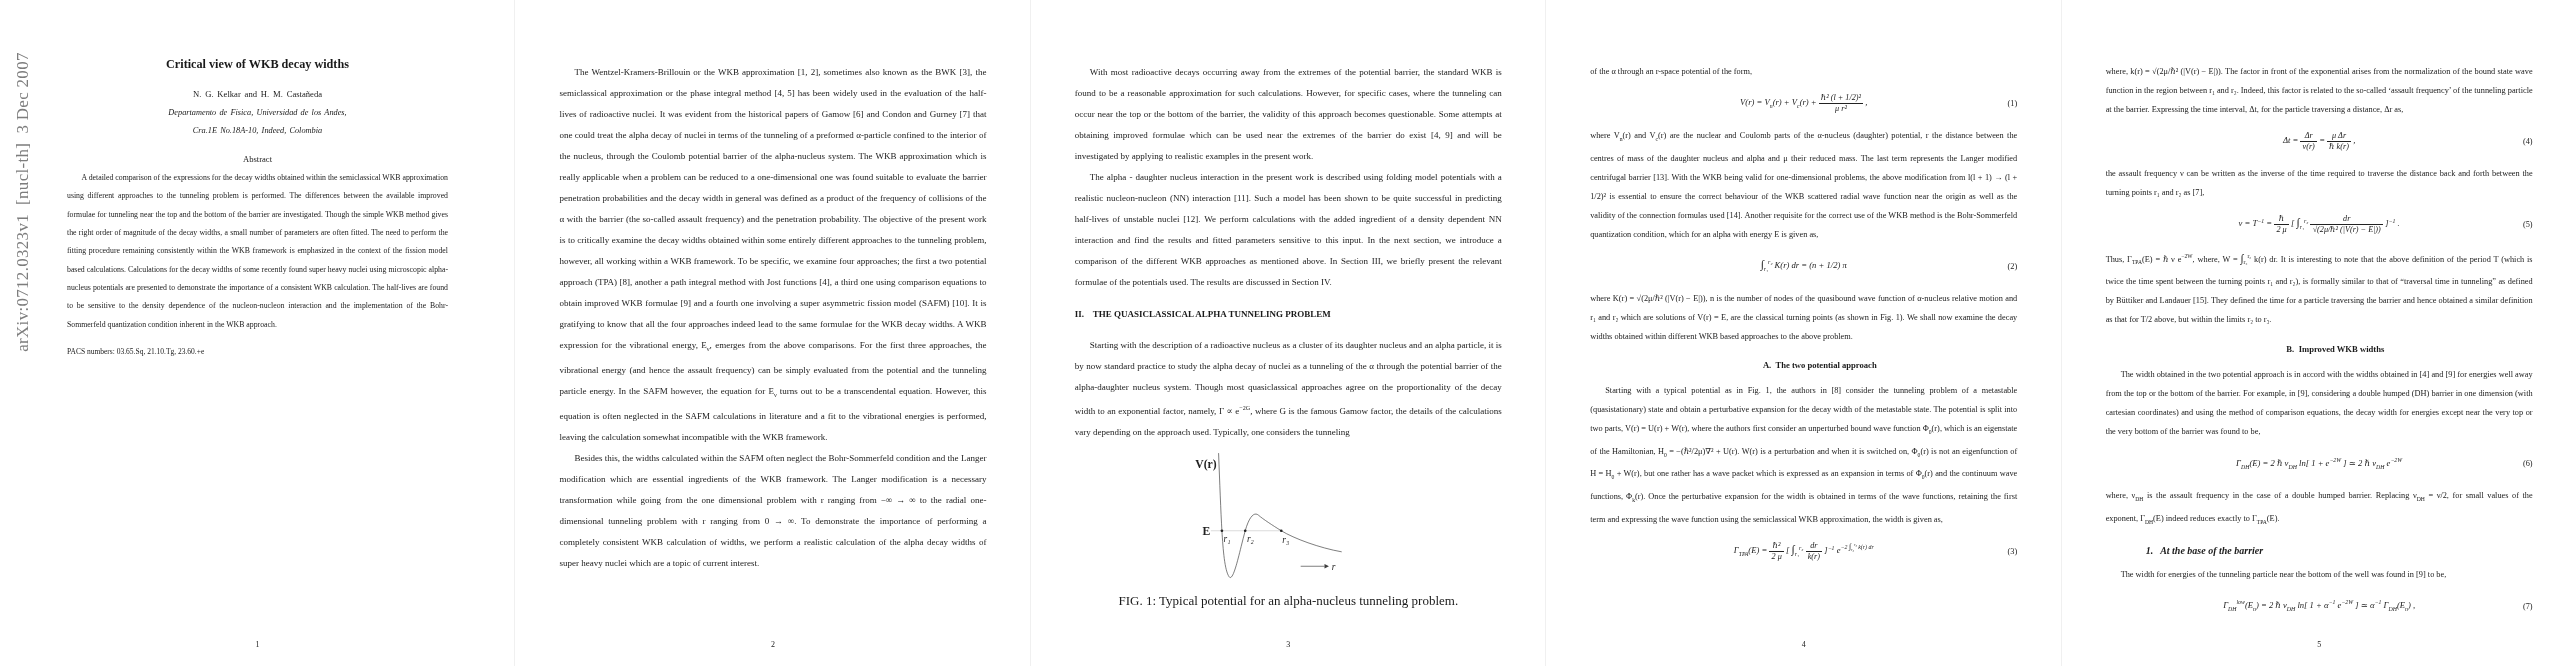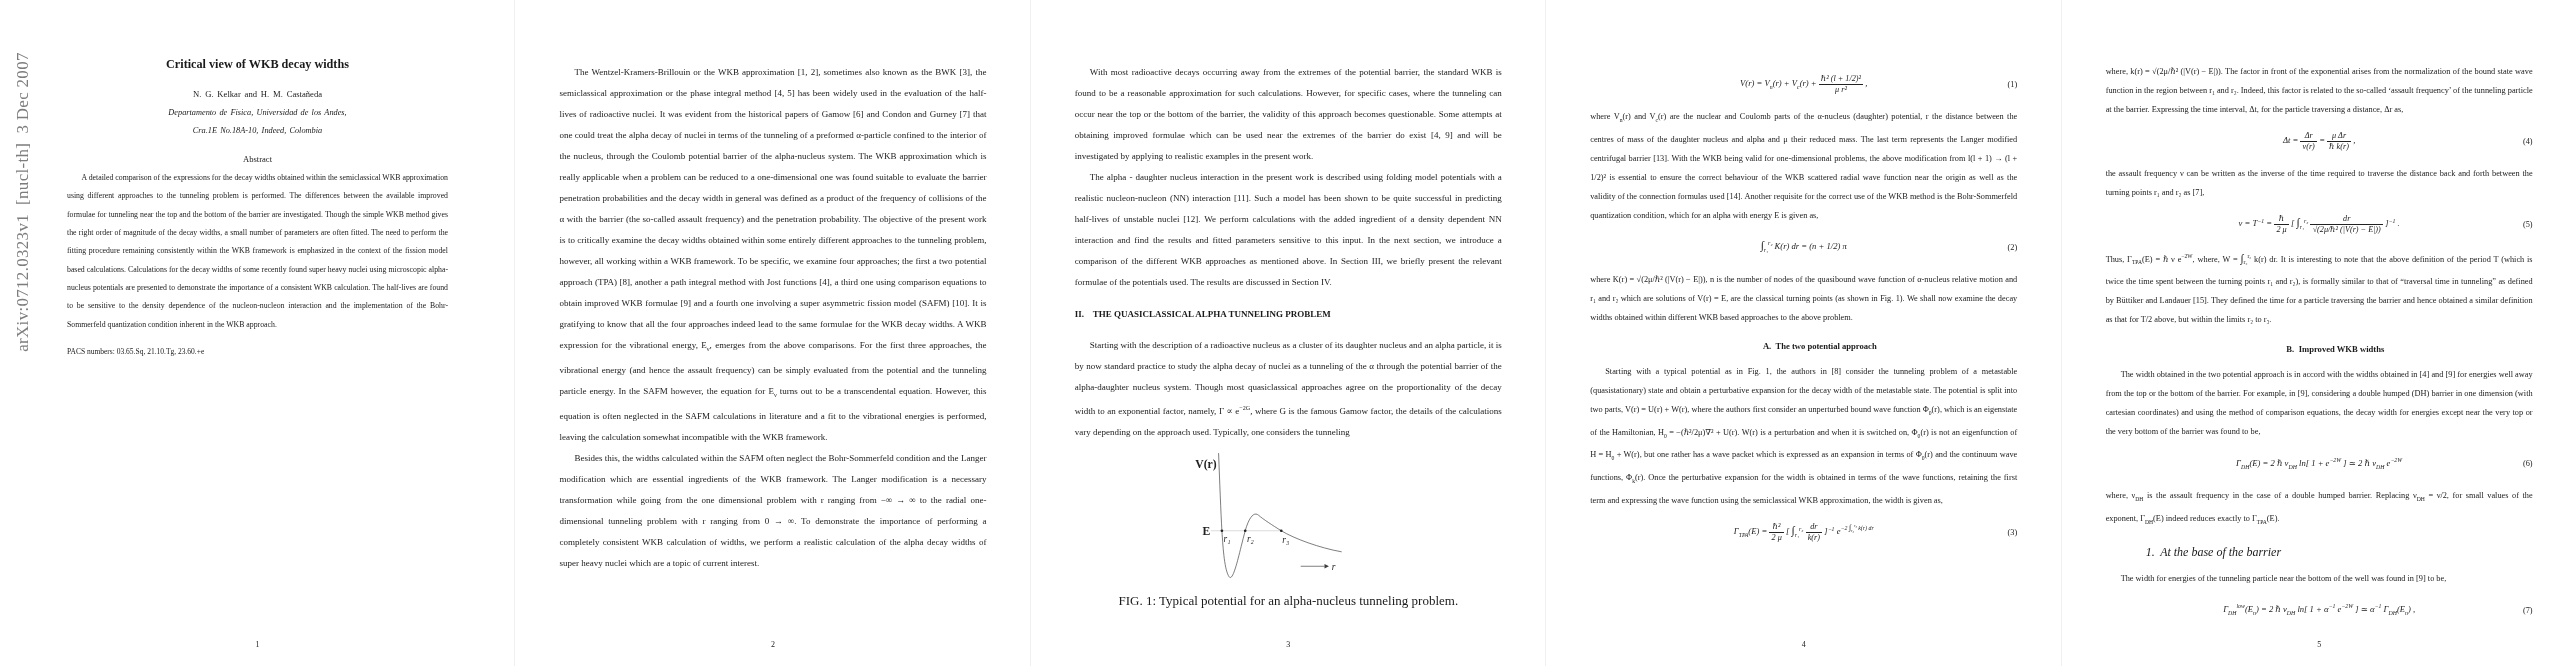--- a/index.html
+++ b/index.html
@@ -25,21 +25,21 @@
   
   .page-body{padding:62px 44px 0;}
   .par{margin:0;text-align:justify;text-indent:15px;}
   .par.flush{text-indent:0;}
   .regular .par, .regular .sec{font-size:9px;line-height:21px;}
   .dense .par{font-size:8.3px;line-height:19px;}
   .sec{margin:11px 0 10px;font-weight:bold;font-size:9px;}
   .sec .kick{display:inline-block;min-width:18px;}
   .subsec{margin:14.5px 0 11px 28px;font-weight:bold;font-size:8.6px;text-align:center;}
   .subsec .kick{display:inline-block;min-width:16.7px;}
-  .subsub{margin:13.3px 0 9px 40px;font-style:italic;font-size:12px;}
+  .subsub{margin:13.3px 0 9px 40px;font-style:italic;font-size:10px;font-weight:bold;}
   .subsub .kick{display:inline-block;min-width:14.5px;}
   .pagenum{position:absolute;bottom:18px;left:0;right:0;text-align:center;font-size:8px;}
 
   
   .eq{display:flex;align-items:center;margin:9px 0;min-height:27px;}
   .eq .eqspace{width:25.6px;flex:0 0 auto;}
   .eq .eqbody{flex:1;text-align:center;font-size:8.6px;font-style:italic;line-height:1.5;}
   .eq .eqnum{width:25.6px;flex:0 0 auto;text-align:right;font-style:normal;font-size:8.3px;}
   .frac{display:inline-block;vertical-align:middle;text-align:center;font-size:0.95em;line-height:1.22;}
   .frac > span{display:block;padding:0 2.2px;}
@@ -114,20 +114,21 @@
           </svg>
         </div>
         <figcaption class="figcap">FIG. 1: Typical potential for an alpha-nucleus tunneling problem.</figcaption>
       </figure>
     </div>
     <div class="pagenum">3</div>
   </section>
 
   <section class="page dense">
     <div class="page-body">
+      <p class="par flush">of the α through an r-space potential of the form,</p>
       <div class="eq">
         <span class="eqspace"></span>
         <span class="eqbody">V(r) = V<sub>n</sub>(r) + V<sub>c</sub>(r) + <span class="frac"><span>ℏ² (l + 1/2)²</span><span>μ r²</span></span> ,</span>
         <span class="eqnum">(1)</span>
       </div>
       <p class="par flush">where V<sub>n</sub>(r) and V<sub>c</sub>(r) are the nuclear and Coulomb parts of the α-nucleus (daughter) potential, r the distance between the centres of mass of the daughter nucleus and alpha and μ their reduced mass. The last term represents the Langer modified centrifugal barrier [13]. With the WKB being valid for one-dimensional problems, the above modification from l(l + 1) → (l + 1/2)² is essential to ensure the correct behaviour of the WKB scattered radial wave function near the origin as well as the validity of the connection formulas used [14]. Another requisite for the correct use of the WKB method is the Bohr-Sommerfeld quantization condition, which for an alpha with energy E is given as,</p>
       <div class="eq">
         <span class="eqspace"></span>
         <span class="eqbody"><span class="int">∫</span><sub>r₁</sub><sup>r₂</sup> K(r) dr = (n + 1/2) π</span>
         <span class="eqnum">(2)</span>

